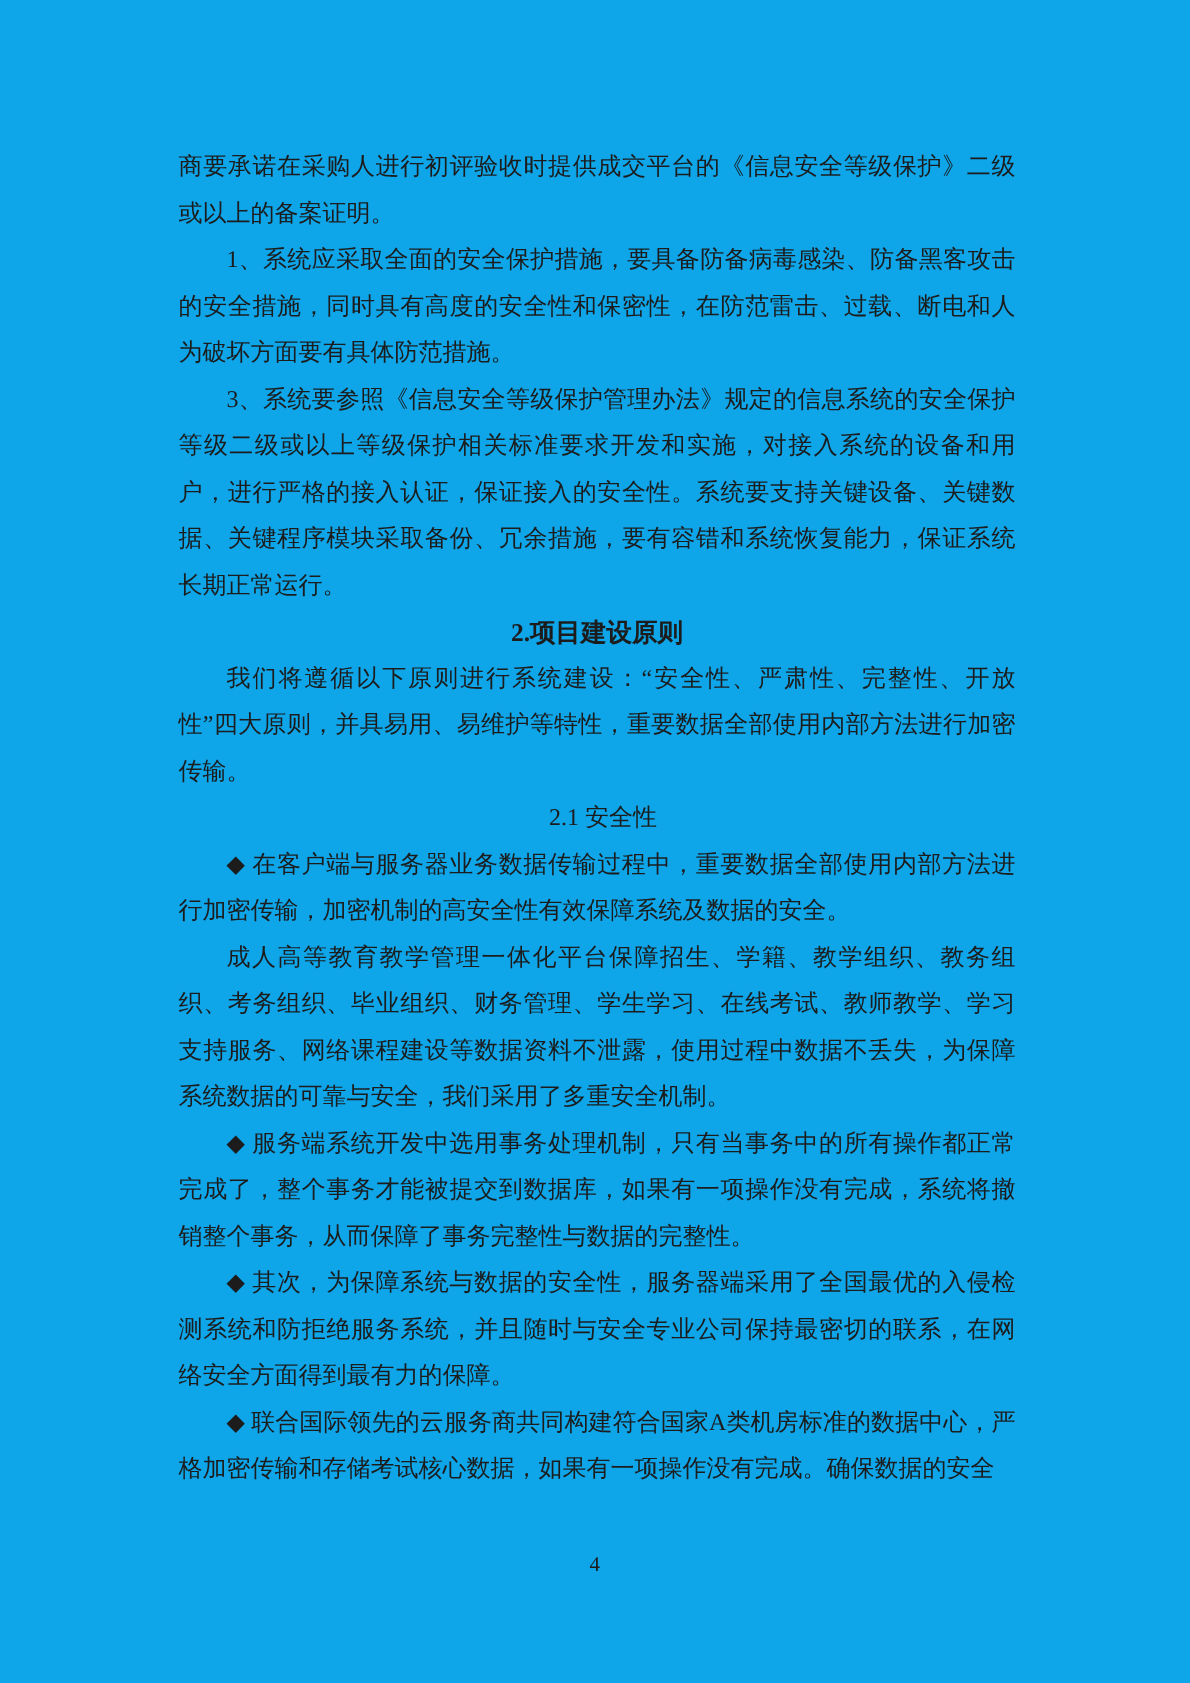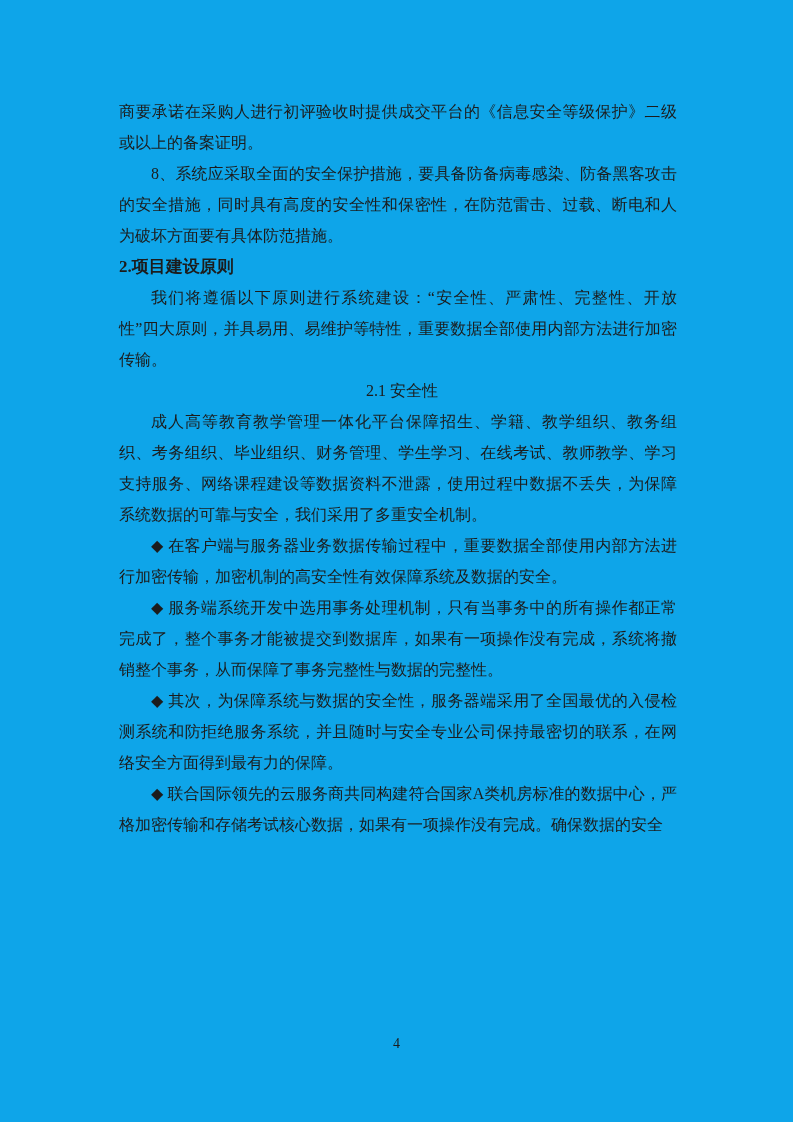--- a/index.html
+++ b/index.html
@@ -32,21 +32,21 @@
   }
   .no-indent {
     text-indent: 0;
   }
   .heading1 {
     margin: 0;
     font-size: 17px;
     font-weight: bold;
     text-indent: 0;
     line-height: 31px;
-    text-align: left;
+    text-align: center;
   }
   .heading2 {
     margin: 0;
     font-size: 16px;
     font-weight: normal;
     text-indent: 0;
     padding-left: 8px;
     line-height: 31px;
     text-align: center;
   }
@@ -60,26 +60,27 @@
     font-size: 14px;
     line-height: 20px;
   }
 </style>
 </head>
 <body>
 
 <div class="page">
   <div class="content">
     <p class="para no-indent">商要承诺在采购人进行初评验收时提供成交平台的《信息安全等级保护》二级或以上的备案证明。</p>
-    <p class="para">8、系统应采取全面的安全保护措施，要具备防备病毒感染、防备黑客攻击的安全措施，同时具有高度的安全性和保密性，在防范雷击、过载、断电和人为破坏方面要有具体防范措施。</p>
+    <p class="para">1、系统应采取全面的安全保护措施，要具备防备病毒感染、防备黑客攻击的安全措施，同时具有高度的安全性和保密性，在防范雷击、过载、断电和人为破坏方面要有具体防范措施。</p>
+    <p class="para">3、系统要参照《信息安全等级保护管理办法》规定的信息系统的安全保护等级二级或以上等级保护相关标准要求开发和实施，对接入系统的设备和用户，进行严格的接入认证，保证接入的安全性。系统要支持关键设备、关键数据、关键程序模块采取备份、冗余措施，要有容错和系统恢复能力，保证系统长期正常运行。</p>
     <h2 class="heading1">2.项目建设原则</h2>
     <p class="para">我们将遵循以下原则进行系统建设：“安全性、严肃性、完整性、开放性”四大原则，并具易用、易维护等特性，重要数据全部使用内部方法进行加密传输。</p>
     <h3 class="heading2">2.1 安全性</h3>
+    <p class="para">◆ 在客户端与服务器业务数据传输过程中，重要数据全部使用内部方法进行加密传输，加密机制的高安全性有效保障系统及数据的安全。</p>
     <p class="para">成人高等教育教学管理一体化平台保障招生、学籍、教学组织、教务组织、考务组织、毕业组织、财务管理、学生学习、在线考试、教师教学、学习支持服务、网络课程建设等数据资料不泄露，使用过程中数据不丢失，为保障系统数据的可靠与安全，我们采用了多重安全机制。</p>
-    <p class="para">◆ 在客户端与服务器业务数据传输过程中，重要数据全部使用内部方法进行加密传输，加密机制的高安全性有效保障系统及数据的安全。</p>
     <p class="para">◆ 服务端系统开发中选用事务处理机制，只有当事务中的所有操作都正常完成了，整个事务才能被提交到数据库，如果有一项操作没有完成，系统将撤销整个事务，从而保障了事务完整性与数据的完整性。</p>
     <p class="para">◆ 其次，为保障系统与数据的安全性，服务器端采用了全国最优的入侵检测系统和防拒绝服务系统，并且随时与安全专业公司保持最密切的联系，在网络安全方面得到最有力的保障。</p>
     <p class="para">◆ 联合国际领先的云服务商共同构建符合国家A类机房标准的数据中心，严格加密传输和存储考试核心数据，如果有一项操作没有完成。确保数据的安全</p>
   </div>
   <div class="footer">
     <span>4</span>
   </div>
 </div>
 
 </body></html>

